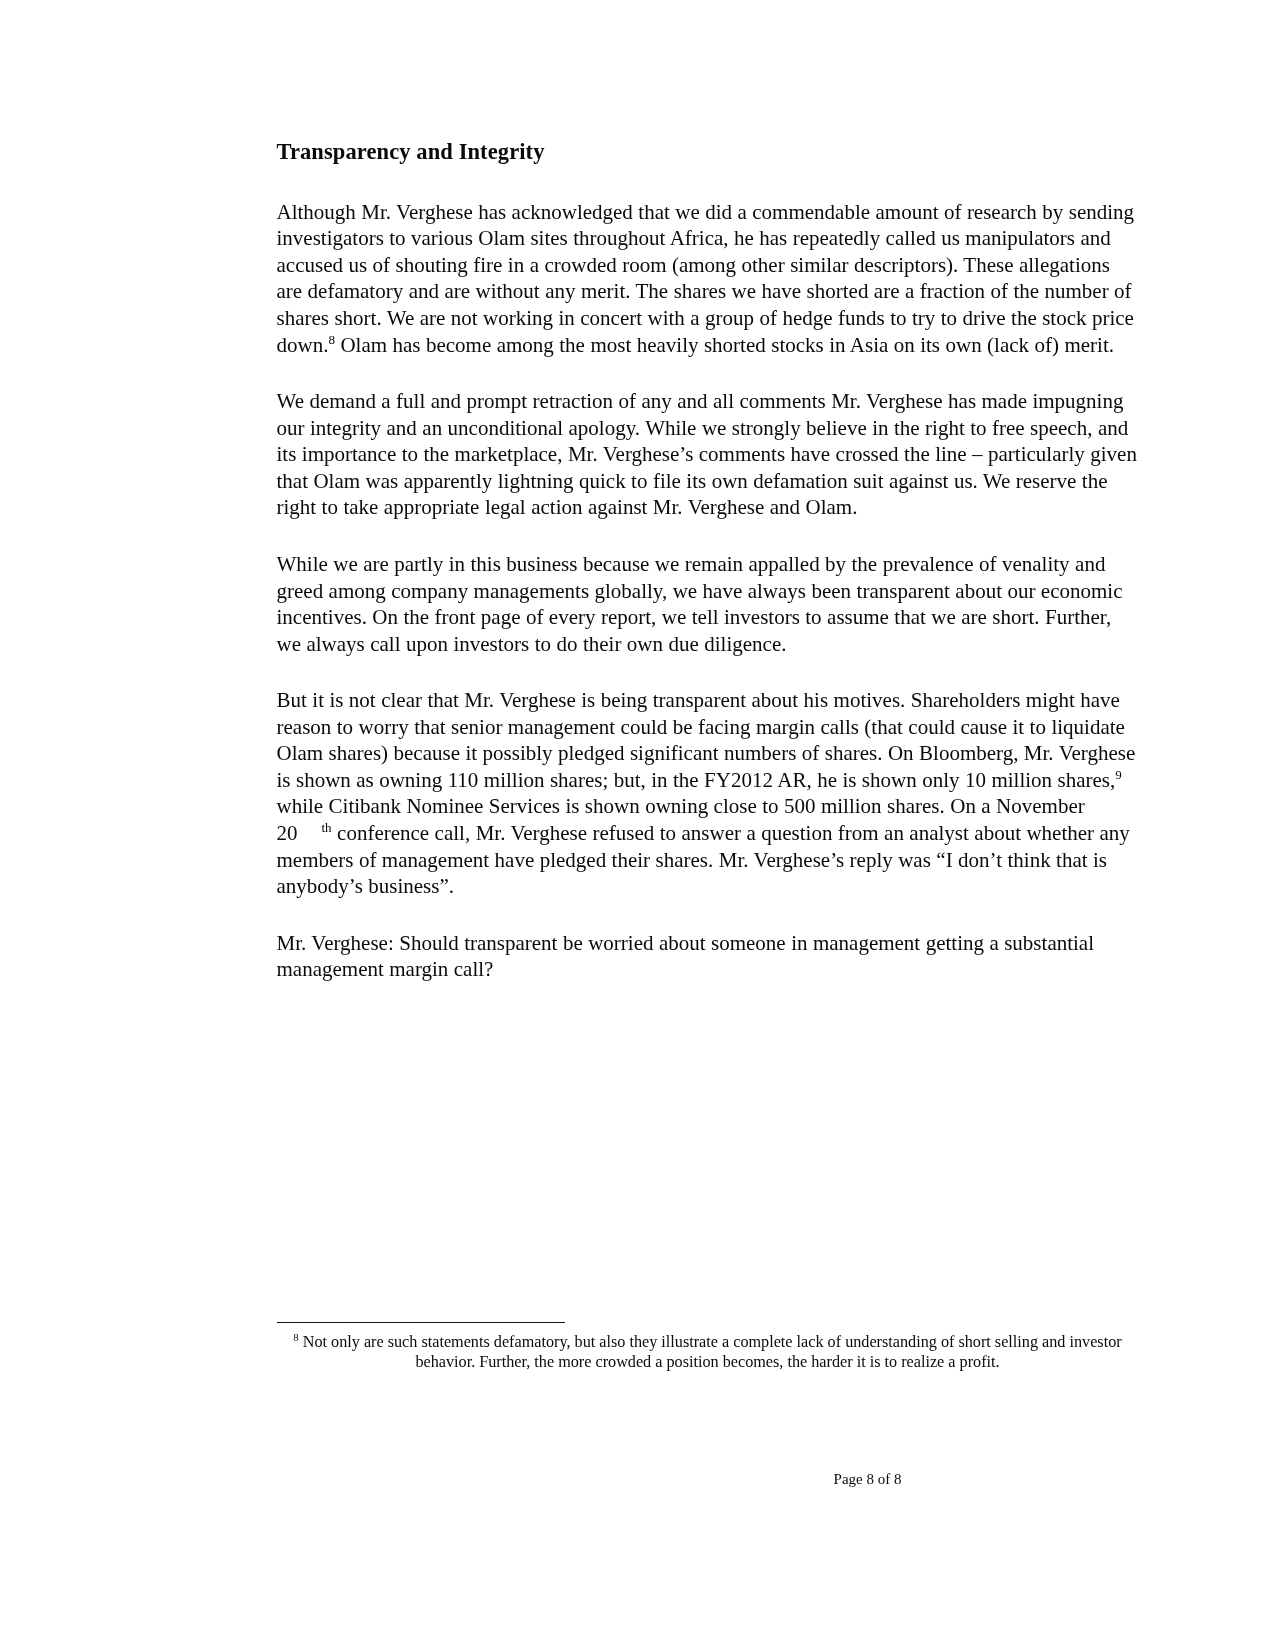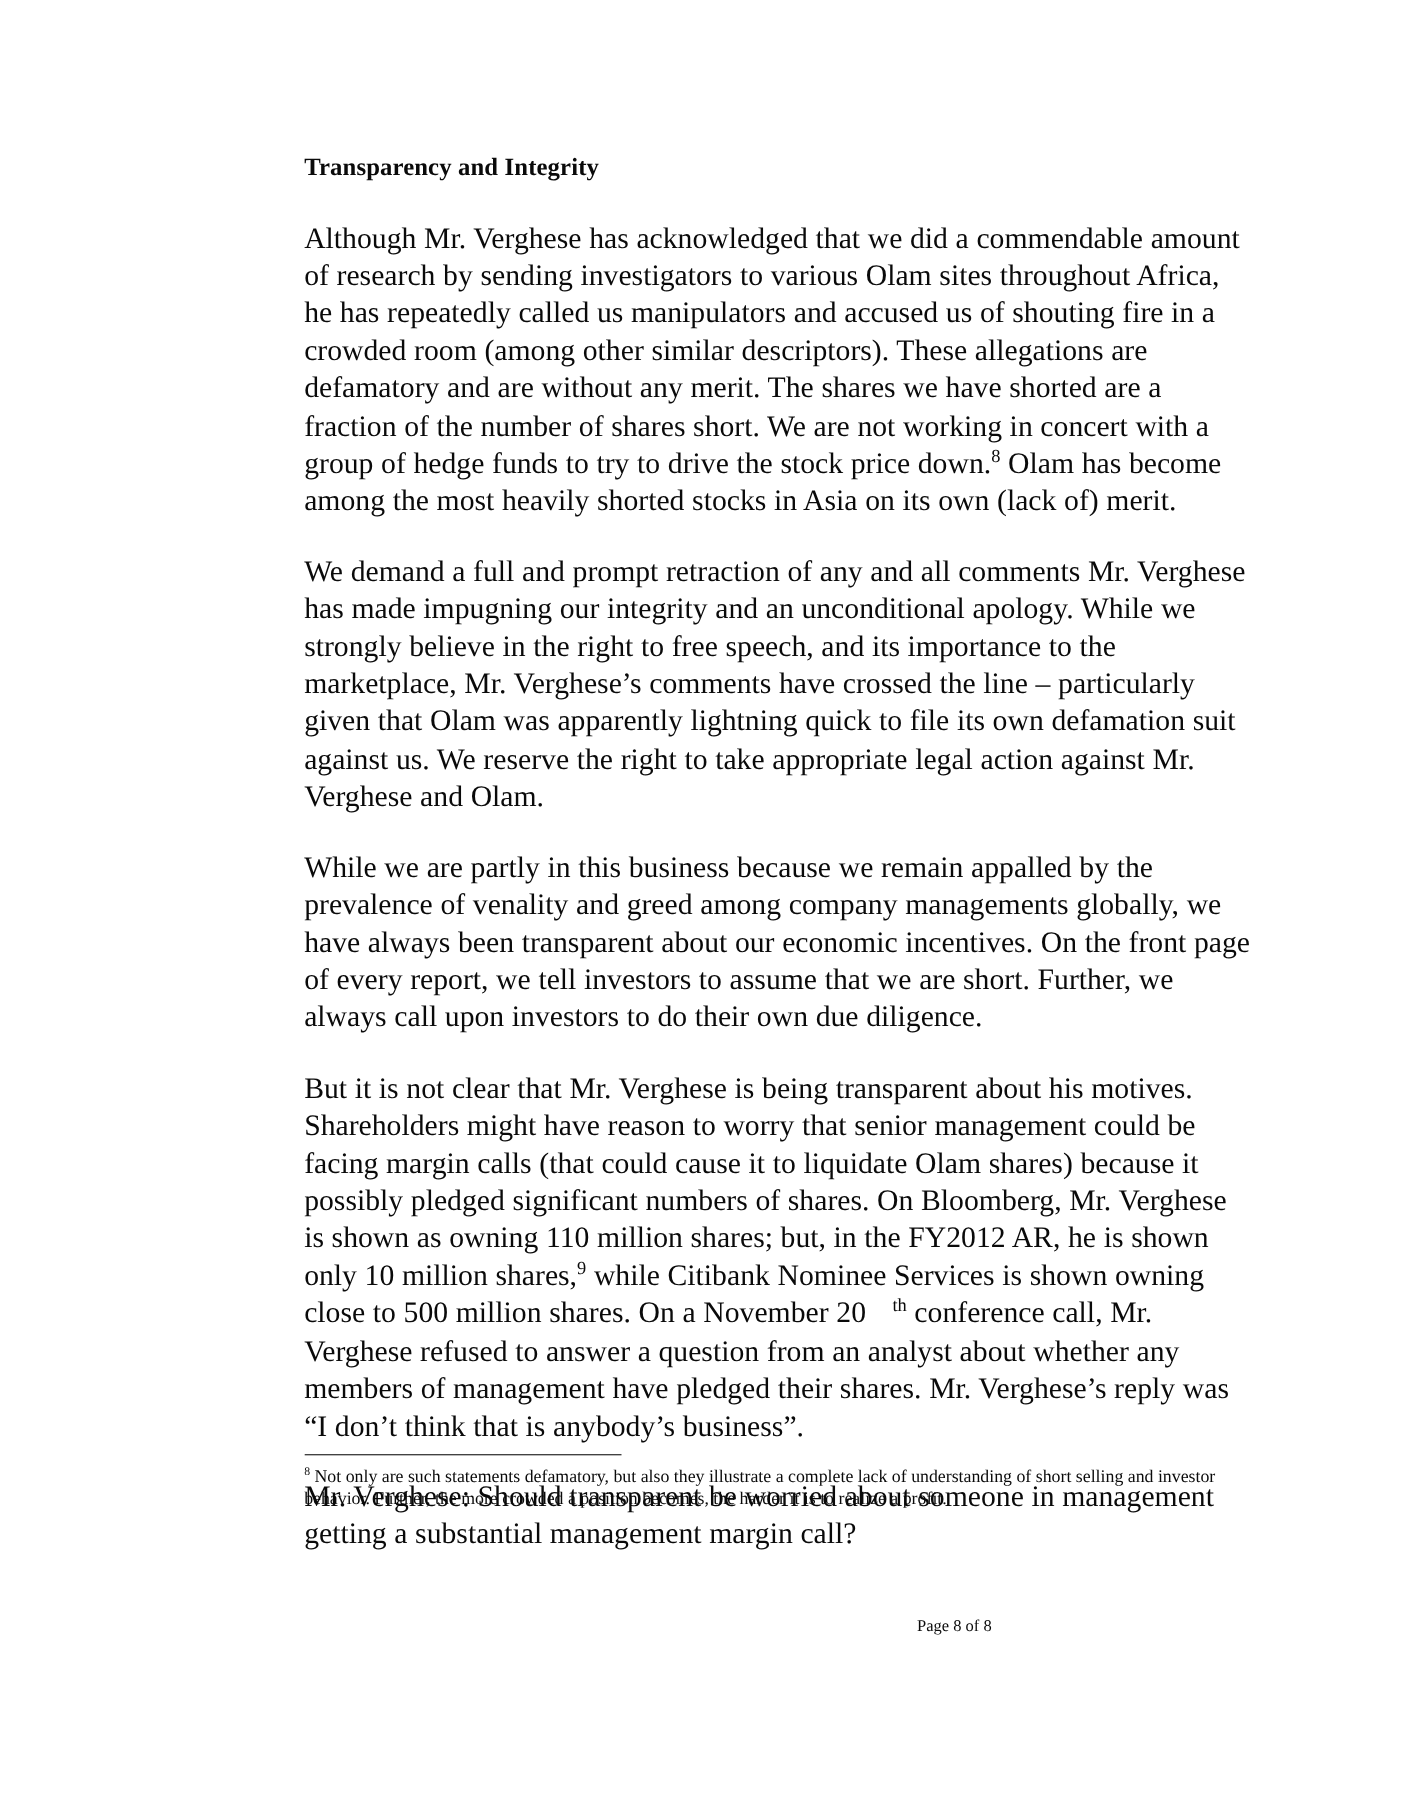--- a/index.html
+++ b/index.html
@@ -24,21 +24,21 @@
     width: 862px;
   }
   .doc-heading {
     font-size: 22.5px;
     font-weight: bold;
     line-height: 1.28;
     margin: 0 0 32px 0;
     letter-spacing: 0.1px;
   }
   .para {
-    font-size: 27px;
+    font-size: 21px;
     line-height: 1.265;
     margin: 0 0 30px 0;
     text-align: left;
     word-spacing: 0.2px;
   }
   .para:last-child { margin-bottom: 0; }
   sup.fn {
     font-size: 0.62em;
     vertical-align: super;
     line-height: 0;
@@ -58,20 +58,21 @@
   .footnote-rule {
     width: 288px;
     height: 0;
     border-top: 1.6px solid #141414;
     margin: 0 0 9px 0;
   }
   .footnote {
     font-size: 16.2px;
     line-height: 1.24;
     margin: 0;
+    text-align: center;
   }
   .footnote + .footnote { margin-top: 0px; }
   .footnote sup {
     font-size: 0.66em;
     vertical-align: super;
     line-height: 0;
   }
   .page-footer {
     position: absolute;
     right: 272px;

